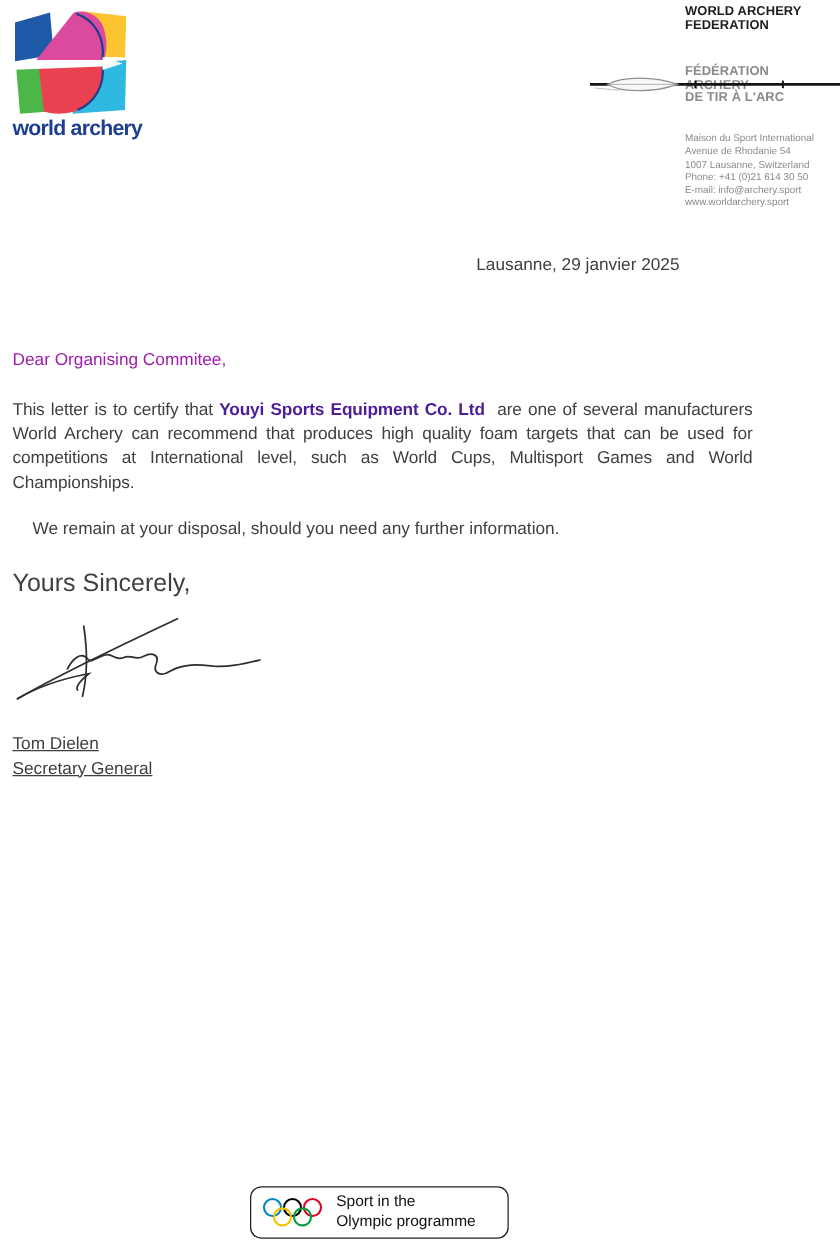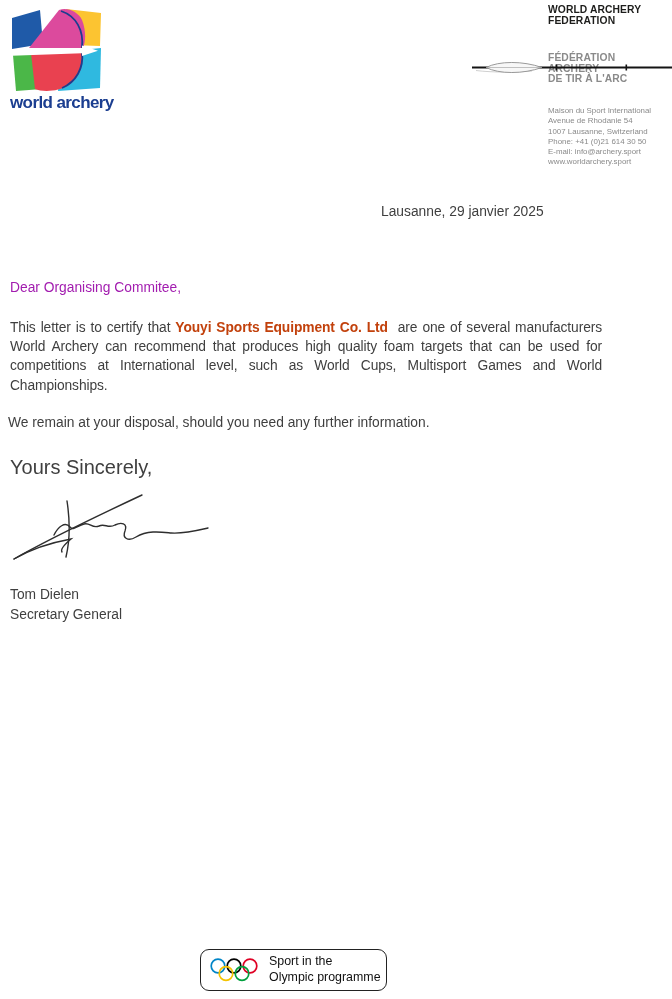--- a/index.html
+++ b/index.html
@@ -37,37 +37,37 @@
   }
   .salutation{
     position:absolute;left:10px;top:280px;
     font-size:13.8px;color:#a21caf;white-space:nowrap;
   }
   .body-par{
     position:absolute;left:10px;top:318px;width:592px;
     font-size:13.8px;line-height:19.2px;color:#3f3f3f;
     text-align:justify;letter-spacing:-0.1px;
   }
-  .body-par .bold{font-weight:700;color:#c2410c;}
+  .body-par .bold{font-weight:700;color:#4c1d95;}
   .closing-line{
-    position:absolute;left:8px;top:415px;
+    position:absolute;left:26px;top:415px;
     font-size:13.8px;color:#3f3f3f;white-space:nowrap;
   }
   .valediction{
     position:absolute;left:10px;top:456px;
     font-size:20px;color:#3f3f3f;white-space:nowrap;
   }
   .signature{position:absolute;left:5px;top:486px;}
   .signer{
     position:absolute;left:10px;top:585px;
-    font-size:13.8px;line-height:19.5px;color:#3f3f3f;
+    font-size:13.8px;line-height:19.5px;color:#3f3f3f;text-decoration:underline;
   }
   
   .olympic-badge{
-    position:absolute;left:200px;top:949px;width:187px;height:42px;
+    position:absolute;left:200px;top:949px;width:207px;height:42px;
     border:1.3px solid #222222;border-radius:9px;
     display:flex;align-items:center;box-sizing:border-box;
   }
   .olympic-badge svg{margin-left:9px;flex:0 0 auto;}
   .olympic-text{
     margin-left:9px;font-size:12.4px;line-height:15.6px;color:#111111;
     white-space:nowrap;
   }
 </style>
 </head>

